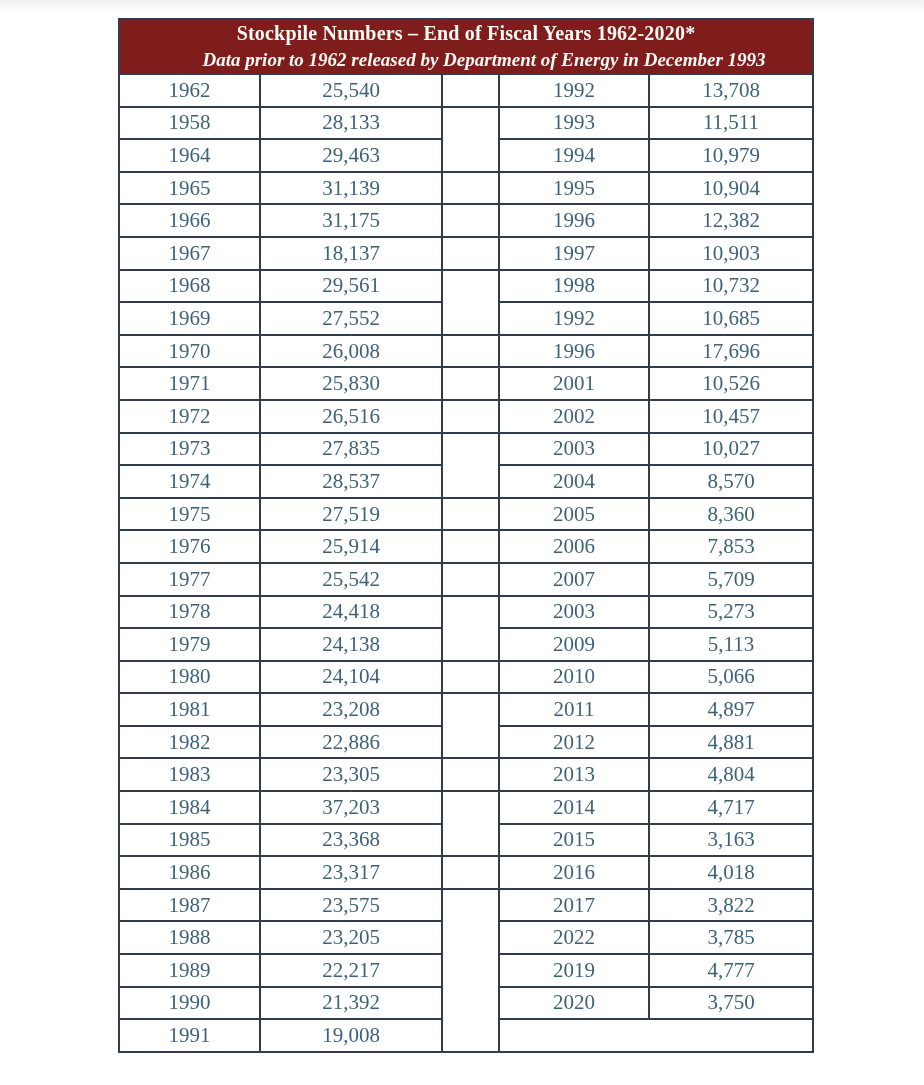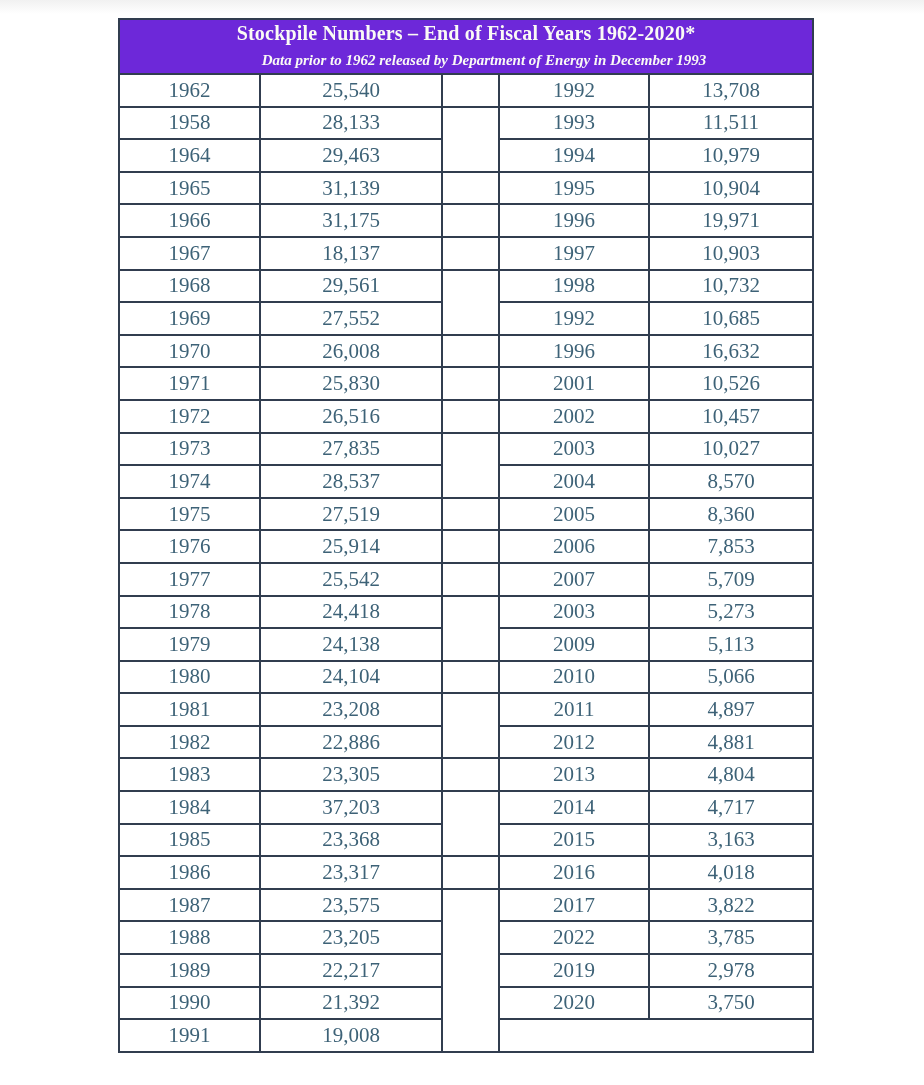--- a/index.html
+++ b/index.html
@@ -35,33 +35,33 @@
   table.stockpile col.c-val-l   { width: 182px; }
   table.stockpile col.c-gap     { width: 57px;  }
   table.stockpile col.c-year-r  { width: 150px; }
   table.stockpile col.c-val-r   { width: 164px; }
 
   table.stockpile th, table.stockpile td {
     border: 2px solid #313d4f;
     padding: 0;
   }
   th.header-cell {
-    background: #6d28d9;
+    background: #7f1d1d;
     color: #fafaf5;
     font-weight: bold;
     text-align: center;
     padding: 3px 4px 4px 4px;
   }
   .hdr-title {
     font-size: 20px;
     line-height: 27px;
     letter-spacing: 0.2px;
   }
   .hdr-subtitle {
-    font-size: 15px;
+    font-size: 19px;
     line-height: 26px;
     font-style: italic;
     font-weight: bold;
     margin-left: 36px;
   }
   tbody td {
     height: 30.6px;
     text-align: center;
     vertical-align: middle;
     font-size: 21px;
@@ -118,21 +118,21 @@
           <td>31,139</td>
           <td rowspan="1" class="gap"></td>
           <td>1995</td>
           <td>10,904</td>
         </tr>
         <tr>
           <td>1966</td>
           <td>31,175</td>
           <td rowspan="1" class="gap"></td>
           <td>1996</td>
-          <td>19,971</td>
+          <td>12,382</td>
         </tr>
         <tr>
           <td>1967</td>
           <td>18,137</td>
           <td rowspan="1" class="gap"></td>
           <td>1997</td>
           <td>10,903</td>
         </tr>
         <tr>
           <td>1968</td>
@@ -145,21 +145,21 @@
           <td>1969</td>
           <td>27,552</td>
           <td>1992</td>
           <td>10,685</td>
         </tr>
         <tr>
           <td>1970</td>
           <td>26,008</td>
           <td rowspan="1" class="gap"></td>
           <td>1996</td>
-          <td>16,632</td>
+          <td>17,696</td>
         </tr>
         <tr>
           <td>1971</td>
           <td>25,830</td>
           <td rowspan="1" class="gap"></td>
           <td>2001</td>
           <td>10,526</td>
         </tr>
         <tr>
           <td>1972</td>
@@ -272,21 +272,21 @@
         <tr>
           <td>1988</td>
           <td>23,205</td>
           <td>2022</td>
           <td>3,785</td>
         </tr>
         <tr>
           <td>1989</td>
           <td>22,217</td>
           <td>2019</td>
-          <td>2,978</td>
+          <td>4,777</td>
         </tr>
         <tr>
           <td>1990</td>
           <td>21,392</td>
           <td>2020</td>
           <td>3,750</td>
         </tr>
         <tr>
           <td>1991</td>
           <td>19,008</td>

